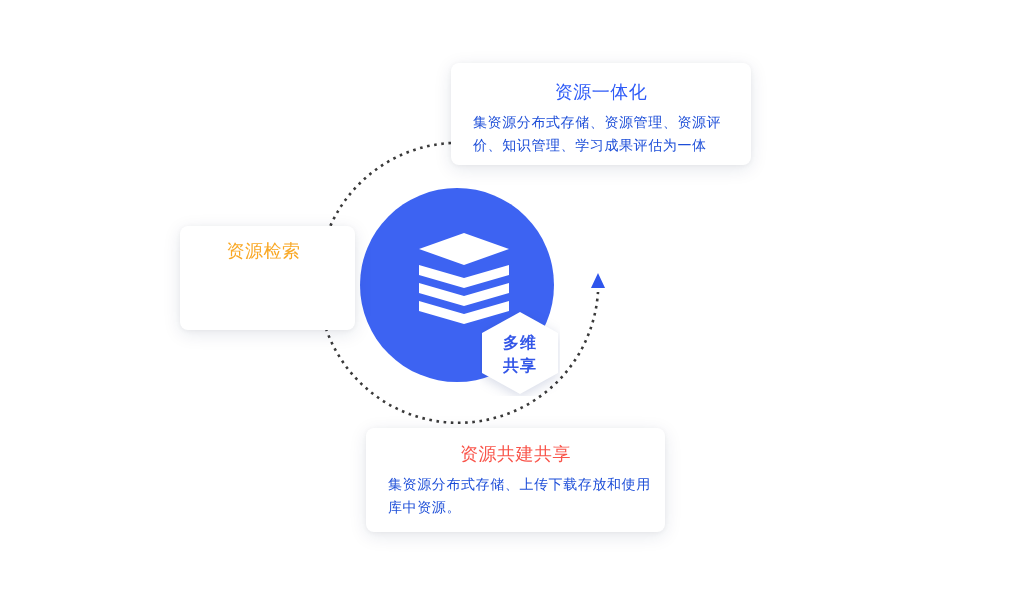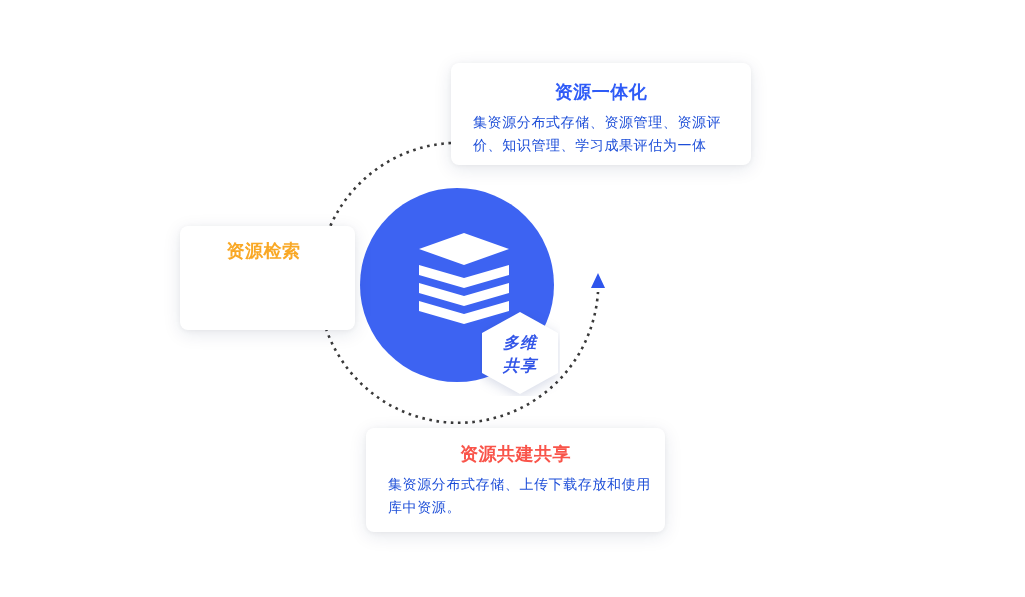--- a/index.html
+++ b/index.html
@@ -11,29 +11,28 @@
   .center-circle{
     position:absolute;left:360px;top:188px;width:194px;height:194px;
     border-radius:50%;background:#3D63F2;z-index:2;
   }
   .layers-icon{position:absolute;left:58px;top:45px;}
   .hex-badge{position:absolute;left:480px;top:310px;z-index:3;}
   .hex-text{
     position:absolute;left:480px;top:331px;width:80px;z-index:4;
     text-align:center;font-size:16px;font-weight:bold;line-height:23px;
     letter-spacing:1px;
-    font-style:italic;
   }
   .card{
     position:absolute;background:#ffffff;border-radius:8px;z-index:5;
     box-shadow:0 4px 18px rgba(20,40,90,0.10),0 1px 5px rgba(0,0,0,0.05);
     box-sizing:border-box;
   }
   .card-title{
-    text-align:center;font-size:18px;font-weight:bold;line-height:20px;
+    text-align:center;font-size:18px;font-weight:normal;line-height:20px;
     letter-spacing:0.5px;margin-bottom:9px;
   }
   .card-body{
     color:#1d4ed8;font-size:14px;line-height:23px;letter-spacing:0.6px;
   }
   .card-body .bline{white-space:nowrap;}
   .card-top{left:451px;top:63px;width:300px;height:102px;padding:19px 22px 0 22px;}
   .card-left{left:180px;top:226px;width:175px;height:104px;padding:15px 21px 0 13px;}
   .card-right{left:608px;top:247px;width:237px;height:105px;padding:15px 16px 0 16px;}
   .card-bottom{left:366px;top:428px;width:299px;height:104px;padding:16px 22px 0 22px;}

